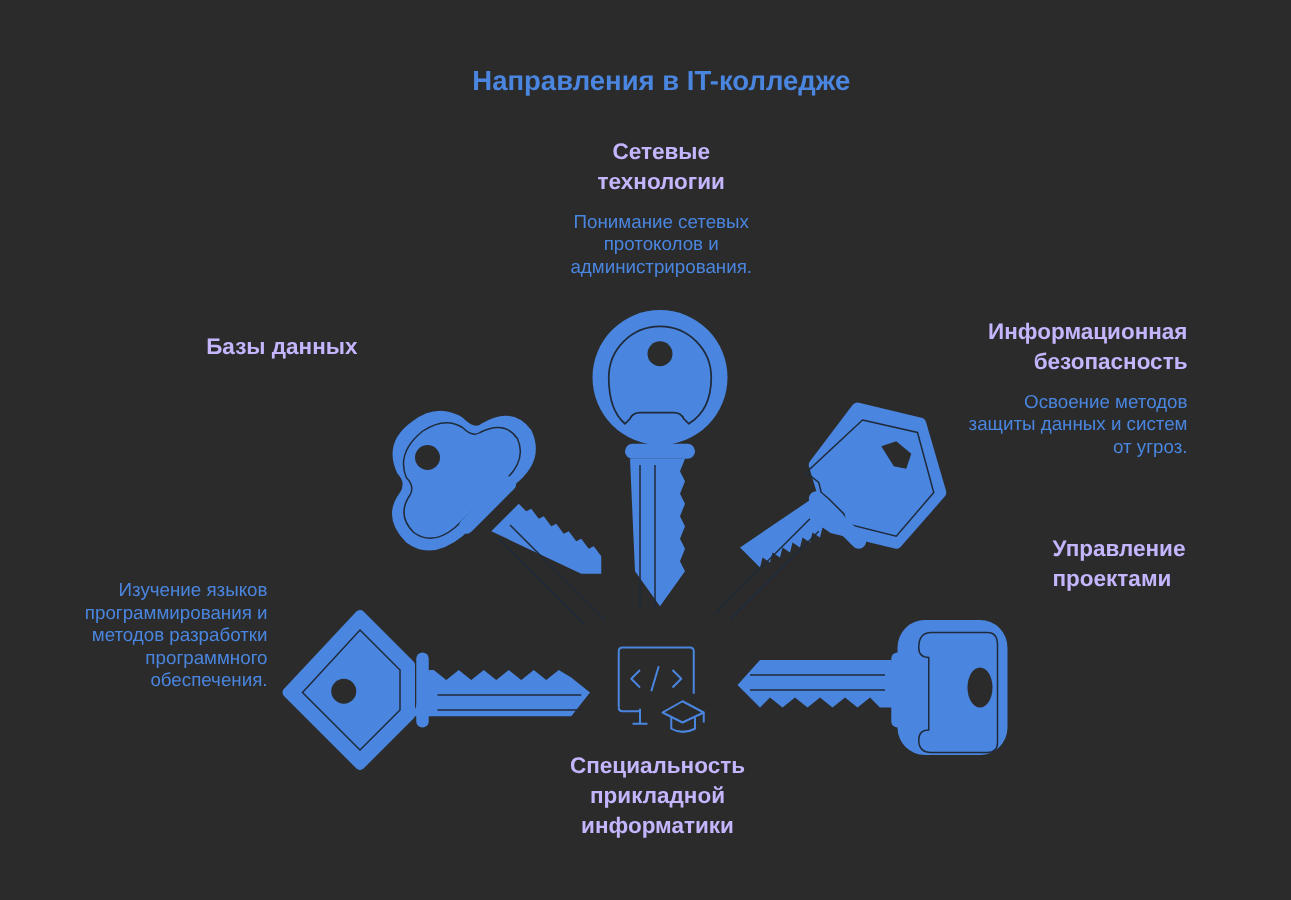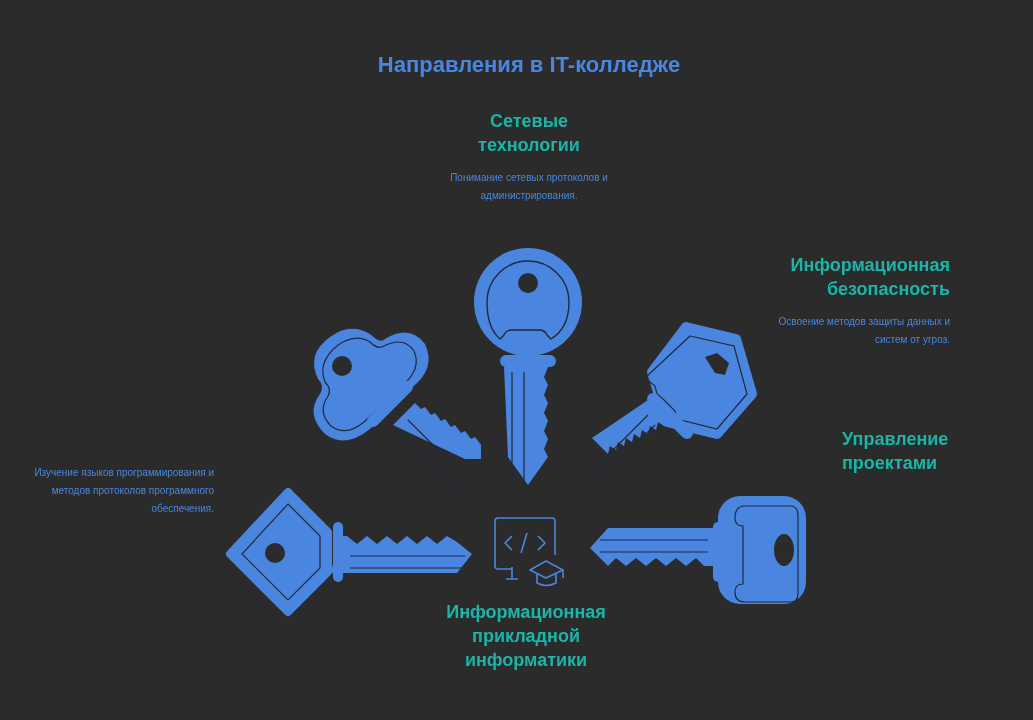--- a/index.html
+++ b/index.html
@@ -8,24 +8,24 @@
     background: #2b2b2b;
     font-family: "Liberation Sans", "DejaVu Sans", sans-serif;
     position: relative;
   }
   .title {
     position: absolute; left: 0; width: 1058px; top: 52px;
     text-align: center; color: #4a86e0; font-weight: bold; font-size: 22px;
   }
   .block { position: absolute; }
   .block h3 {
-    margin: 0; color: #14b8a6; font-weight: bold; font-size: 18px; line-height: 24px;
+    margin: 0; color: #c4b5fd; font-weight: bold; font-size: 18px; line-height: 24px;
   }
   .block p {
-    margin: 12px 0 0 0; color: #4a86e0; font-size: 10px; line-height: 18px;
+    margin: 12px 0 0 0; color: #4a86e0; font-size: 15px; line-height: 18px;
   }
   .left { text-align: right; }
   .center { text-align: center; }
   .right { text-align: left; }
   svg.art { position: absolute; left: 0; top: 0; }
 </style>
 </head>
 <body>
 
 <div class="title">Направления в IT-колледже</div>
@@ -84,35 +84,36 @@
     <path d="M512 536 l-7 7 l7 7"></path>
     <path d="M527 533 l-6 20"></path>
     <path d="M538 536 l7 7 l-7 7"></path>
     <path d="M530 570 l16 -9 l17 9 l-17 8 z"></path>
     <path d="M537 574 v9 q9 5 19 0 v-9"></path>
     <path d="M563 570 v8"></path>
   </g>
 </svg>
 
 <div class="block left" style="left:20px; width:194px; top:452px;">
-  <p>Изучение языков программирования и методов протоколов программного обеспечения.</p>
+  <p>Изучение языков программирования и методов разработки программного обеспечения.</p>
 </div>
 
 <div class="block left" style="left:120px; width:166px; top:265px;">
+  <h3>Базы данных</h3>
 </div>
 
 <div class="block center" style="left:440px; width:178px; top:109px;">
   <h3>Сетевые технологии</h3>
   <p>Понимание сетевых протоколов и администрирования.</p>
 </div>
 
 <div class="block right" style="left:770px; width:180px; top:253px;text-align:right;">
   <h3>Информационная безопасность</h3>
   <p>Освоение методов защиты данных и систем от угроз.</p>
 </div>
 
 <div class="block right" style="left:842px; width:140px; top:427px;">
   <h3>Управление проектами</h3>
 </div>
 
 <div class="block center" style="left:445px; width:162px; top:600px;">
-  <h3>Информационная прикладной информатики</h3>
+  <h3>Специальность прикладной информатики</h3>
 </div>
 
 </body></html>

